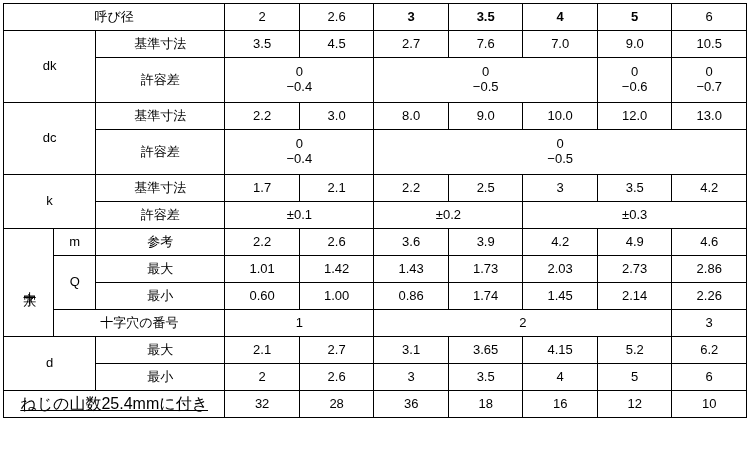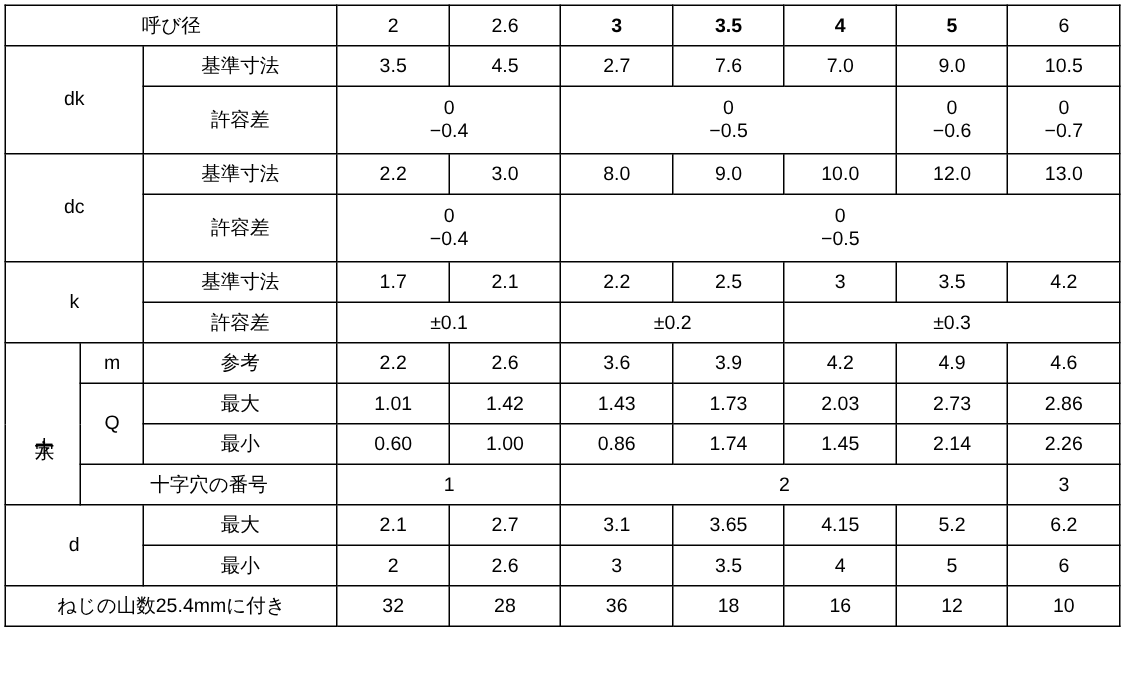--- a/index.html
+++ b/index.html
@@ -23,21 +23,22 @@
   #spec-table td {
     border: 1px solid #000000;
     text-align: center;
     vertical-align: middle;
     padding: 0;
     height: 26px;
     line-height: 1.15;
     white-space: pre-line;
   }
   td.label-left {
-    font-size: 13px;
+    font-size: 16px;
+    text-decoration: underline;
   }
   td.bold {
     font-weight: bold;
   }
   td.vertical {
     writing-mode: vertical-rl;
     text-orientation: upright;
     letter-spacing: 1px;
     font-size: 13px;
     padding: 2px 0;

